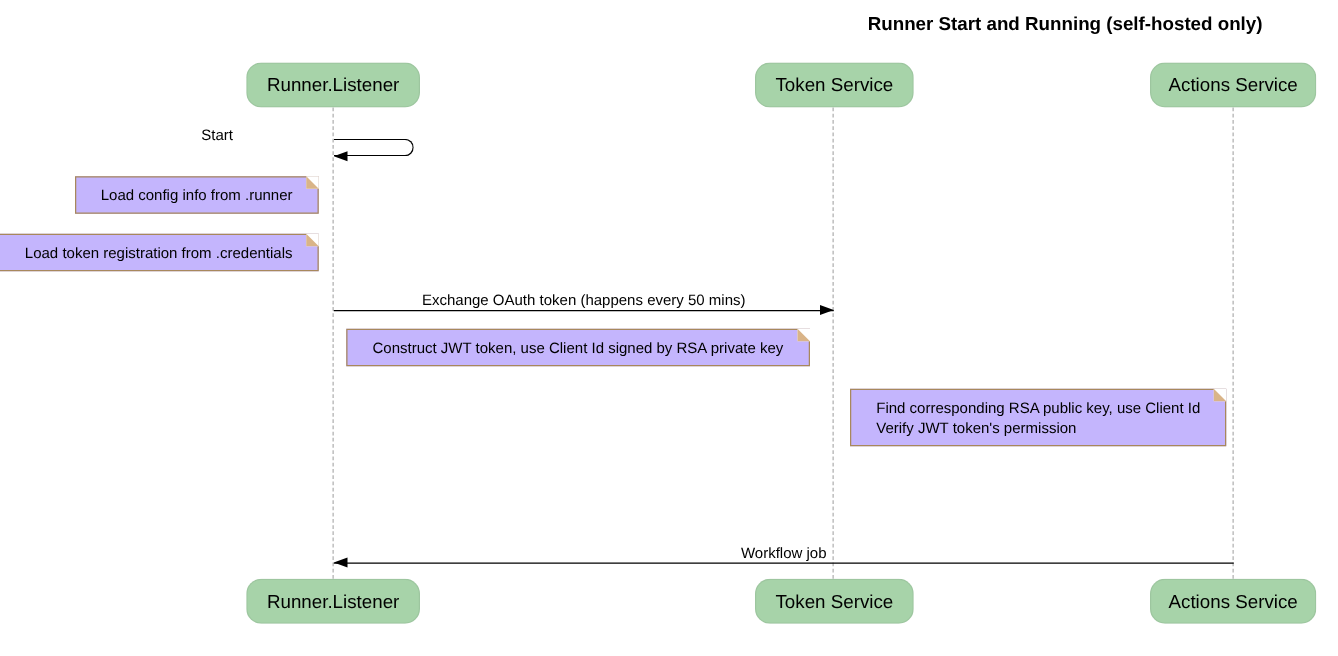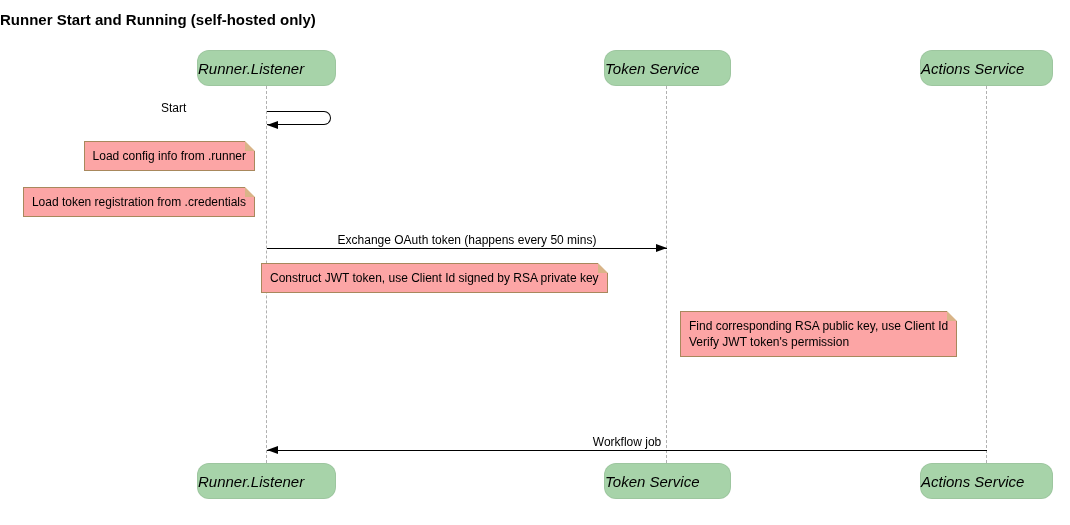--- a/index.html
+++ b/index.html
@@ -1,31 +1,31 @@
 <!DOCTYPE html>
 <html><head>
 <meta charset="utf-8">
 <style>
   * { margin:0; padding:0; box-sizing:border-box; }
   body { background:#ffffff; font-family:"Liberation Sans", sans-serif; color:#000; }
   .diagram { position:relative; width:1070px; height:525px; background:#ffffff; overflow:hidden; }
 
-  .title { position:absolute; top:11px; left:0; width:1010px; text-align:left;
+  .title { position:absolute; top:11px; left:0; width:1010px; text-align:right;
            font-size:15px; font-weight:bold; }
 
   .participant { position:absolute; height:36px; border-radius:12px;
                  background:#a7d3a9; border:1px solid rgba(0,0,0,0.06);
-                 display:flex; align-items:center; 
-                 font-size:15px;font-style:italic; }
+                 display:flex; align-items:center; justify-content:center;
+                 font-size:15px; }
 
   .lifeline { position:absolute; top:86px; height:377px; width:0;
               border-left:1px dashed #b0b0b0; }
 
-  .note { position:absolute; background:#fca5a5; border:1px solid #a8885c;
-          font-size:12px; line-height:16px; padding:6px 8px;
+  .note { position:absolute; background:#c4b5fd; border:1px solid #a8885c;
+          font-size:12px; line-height:16px; padding:6px 20px;
           display:inline-block; white-space:nowrap; }
   .note::before { content:""; position:absolute; top:-1px; right:-1px;
           width:0; height:0; border-top:10px solid #ffffff;
           border-left:10px solid #d9b488; }
   .note .nline { display:block; }
 
   .message { position:absolute; }
   .msg-label { font-size:12px; text-align:center; height:13px; line-height:13px; white-space:nowrap; }
   .msg-line { position:relative; border-top:1.4px solid #000; margin-top:1px; }
   .arrow-right::after { content:""; position:absolute; right:0; top:-5px; width:0; height:0;
@@ -74,21 +74,21 @@
 
   <div class="note" style="right:815px; top:187px;">
     <span>Load token registration from .credentials</span>
   </div>
 
   <div class="message" style="left:267px; top:234px; width:400px;">
     <div class="msg-label">Exchange OAuth token (happens every 50 mins)</div>
     <div class="msg-line arrow-right"></div>
   </div>
 
-  <div class="note" style="left:261px; top:263px;">
+  <div class="note" style="left:277px; top:263px;">
     <span>Construct JWT token, use Client Id signed by RSA private key</span>
   </div>
 
   <div class="note" style="left:680px; top:311px;">
     <span class="nline">Find corresponding RSA public key, use Client Id</span>
     <span class="nline">Verify JWT token's permission</span>
   </div>
 
 
 

